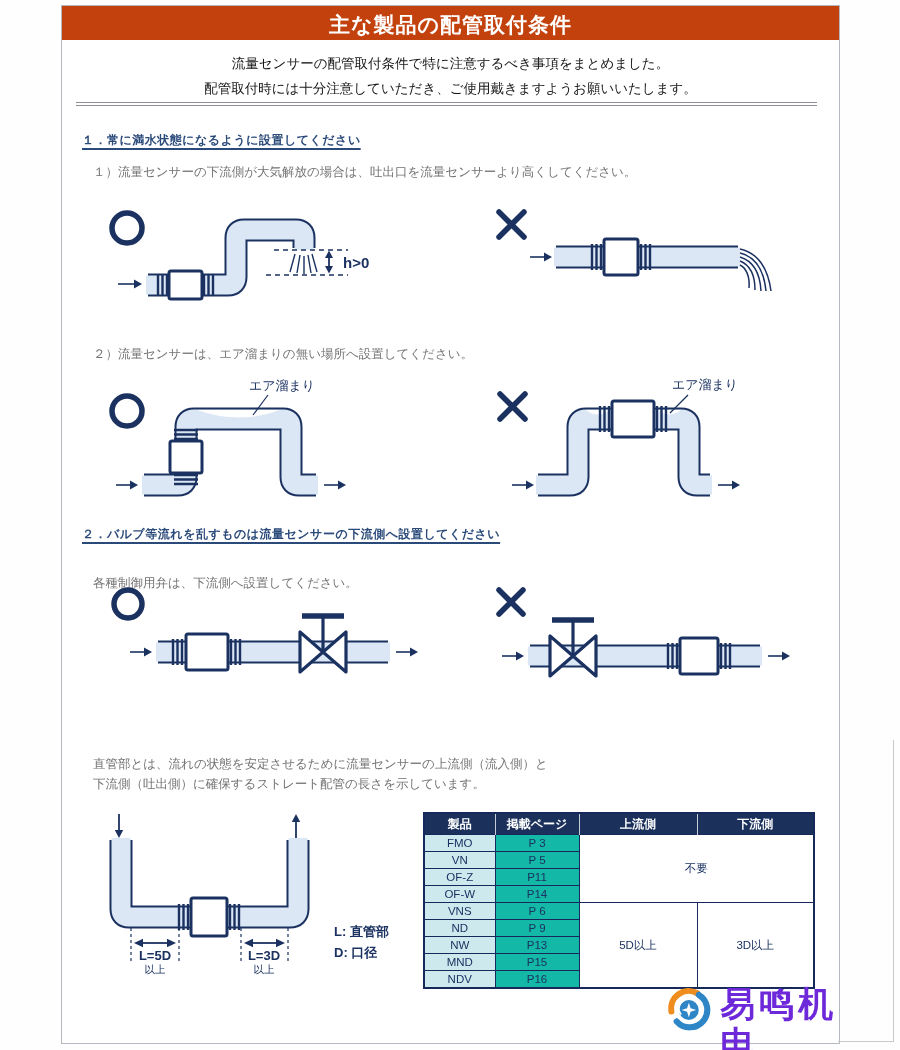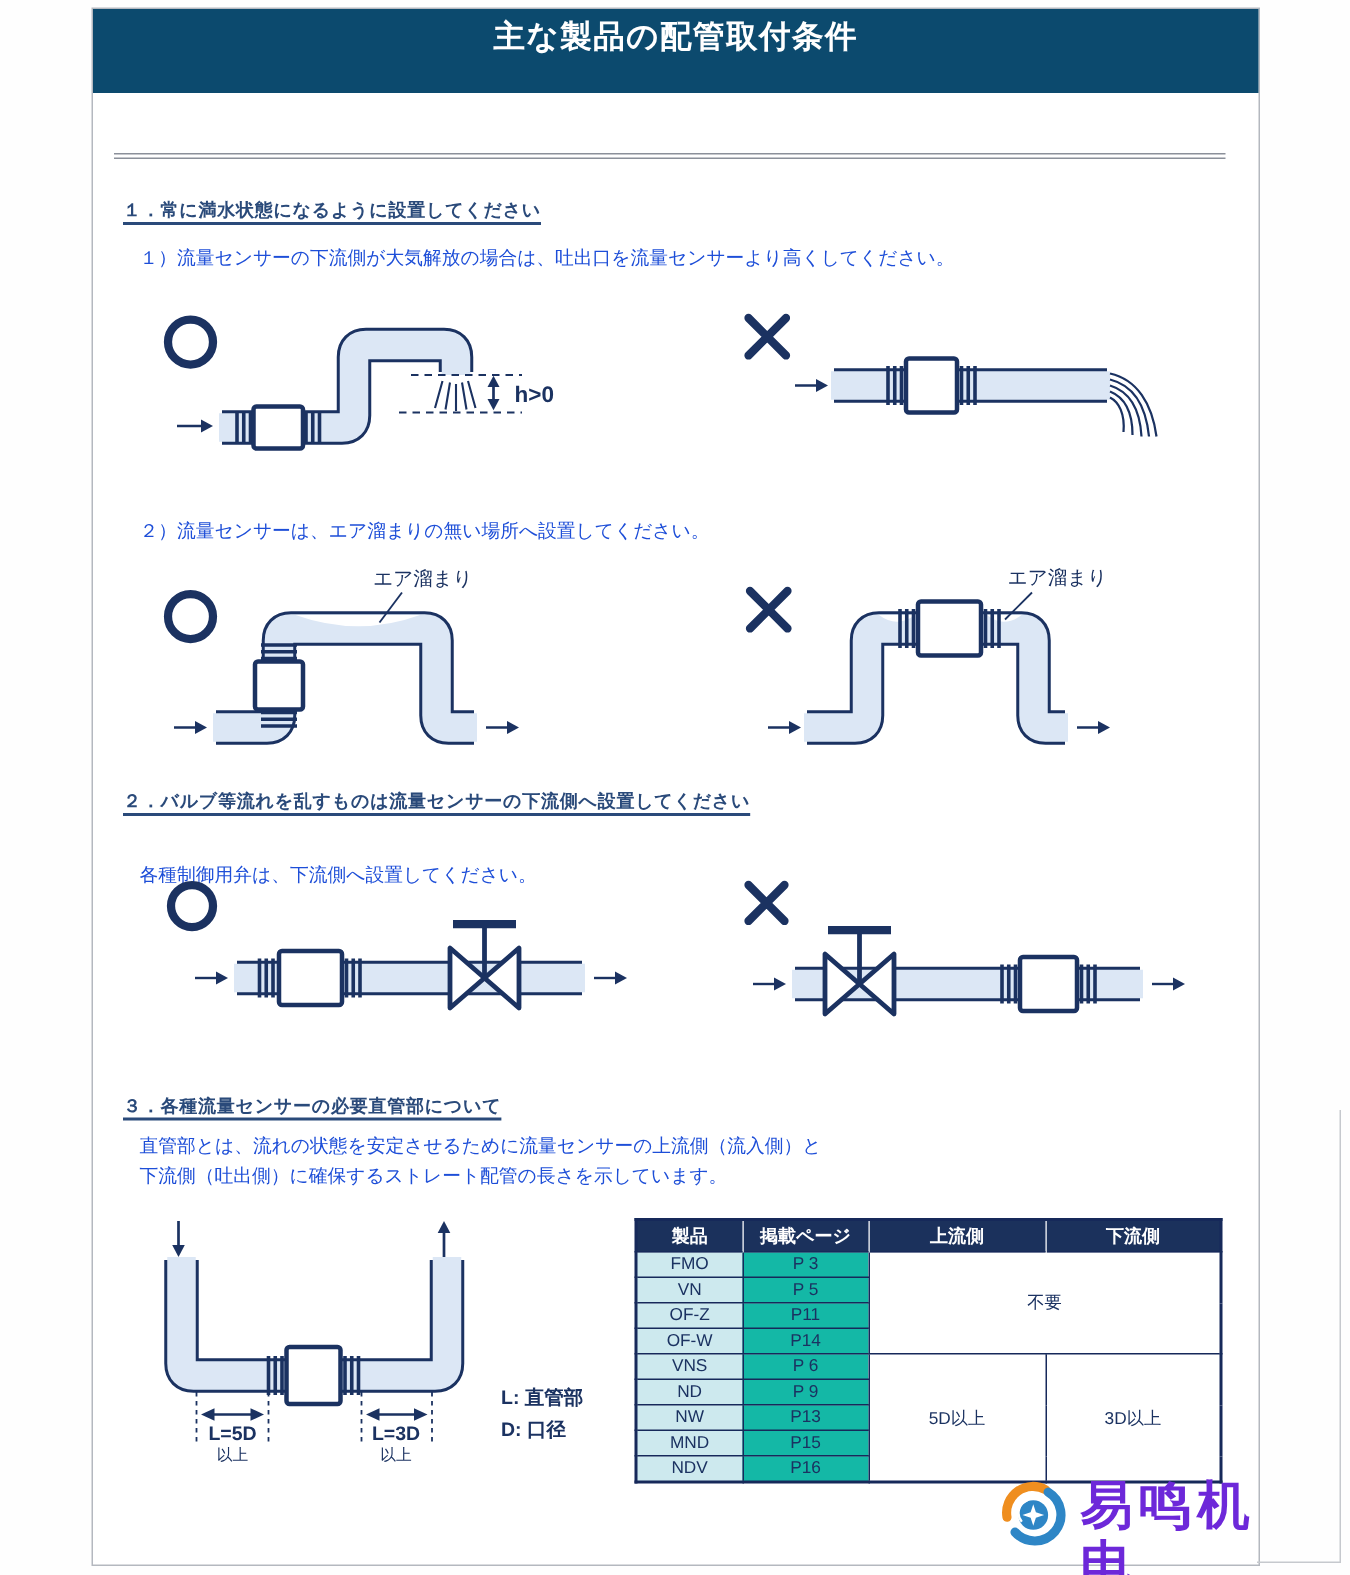--- a/index.html
+++ b/index.html
@@ -5,34 +5,34 @@
   html,body{margin:0;padding:0;}
   body{
     width:900px;height:1050px;position:relative;background:#fefefe;
     font-family:"Liberation Sans","DejaVu Sans",sans-serif;color:#262626;
   }
   .page{
     position:absolute;left:61px;top:5px;width:777px;height:1037px;
     background:#ffffff;border:1px solid #b4b8bf;overflow:visible;
   }
   .titlebar{
-    position:absolute;left:0;top:0;right:0;height:56px;background:#0c4a6e;
+    position:absolute;left:0;top:0;right:0;height:34px;background:#c2410c;
   }
   .titlebar .t{
     color:#fff;font-size:21px;font-weight:bold;text-align:center;line-height:38px;
     letter-spacing:1px;
   }
   .intro{position:absolute;top:46px;left:0;right:0;text-align:center;font-size:13.5px;line-height:1.85;color:#161616;}
   .sep{position:absolute;top:96px;left:14px;width:741px;height:0;border-top:4px double #8b909a;}
   .sec-h{
     position:absolute;left:20px;font-size:12px;font-weight:bold;color:#2a4a7a;
     text-decoration:underline;text-underline-offset:4px;text-decoration-thickness:1.5px;
     letter-spacing:.5px;
   }
-  .note{position:absolute;left:31px;font-size:12.5px;color:#1d4ed8;}
+  .note{position:absolute;left:31px;font-size:12.5px;color:#737373;}
   .diag{position:absolute;}
   svg text{font-family:"Liberation Sans","DejaVu Sans",sans-serif;}
   .legend{position:absolute;left:272px;top:915px;font-size:13px;line-height:21px;color:#1b3261;font-weight:600;}
   .tbl-wrap{position:absolute;left:361px;top:806px;}
   table.spec{border-collapse:collapse;width:390px;table-layout:fixed;text-align:center;border:2px solid #16295a;}
   table.spec th{
     background:#1b315c;color:#fff;height:20px;font-size:12px;font-weight:600;
     border-left:1px solid rgba(255,255,255,.75);padding:0;
   }
   table.spec th:first-child{border-left:none;}
@@ -48,20 +48,24 @@
 </style>
 </head>
 <body>
 
 <div class="page">
 
   <div class="titlebar">
     <div class="t">主な製品の配管取付条件</div>
   </div>
 
+  <div class="intro">
+    <div>流量センサーの配管取付条件で特に注意するべき事項をまとめました。</div>
+    <div>配管取付時には十分注意していただき、ご使用戴きますようお願いいたします。</div>
+  </div>
 
   <div class="sep"></div>
 
   <div class="sec-h" style="top:126px;">１．常に満水状態になるように設置してください</div>
   <div class="note" style="top:158px;">１）流量センサーの下流側が大気解放の場合は、吐出口を流量センサーより高くしてください。</div>
 
   <svg class="diag" style="top:185px;left:34px;" width="405" height="140" viewBox="0 0 405 140">
     <circle cx="31" cy="37" r="15" fill="none" stroke="#1b3261" stroke-width="5.5"></circle>
     <g>
       <path d="M22,93 H38" stroke="#1b3261" stroke-width="1.6"></path>
@@ -216,21 +220,20 @@
     <g stroke="#1b3261">
       <path d="M176,65 V91 M180.5,65 V91 M185,65 V91 M229,65 V91 M233.5,65 V91 M238,65 V91" stroke-width="2.4"></path>
       <rect x="188" y="60" width="38" height="36" fill="#fff" stroke-width="3" rx="2"></rect>
     </g>
     <g>
       <path d="M276,78 H290" stroke="#1b3261" stroke-width="1.6"></path>
       <path d="M290,73.6 L298,78 L290,82.4 Z" fill="#1b3261"></path>
     </g>
   </svg>
 
-  <div class="sec-h" style="top:723px;">３．各種流量センサーの必要直管部について</div>
   <div class="note" style="top:770px;">下流側（吐出側）に確保するストレート配管の長さを示しています。</div>
   <div class="note" style="top:750px;">直管部とは、流れの状態を安定させるために流量センサーの上流側（流入側）と</div>
 
   <svg class="diag" style="top:802px;left:25px;" width="250" height="170" viewBox="0 0 250 170">
     <g>
       <path d="M32,6 V22" stroke="#1b3261" stroke-width="1.8"></path>
       <path d="M27.8,22 L32,30 L36.2,22 Z" fill="#1b3261"></path>
     </g>
     <g>
       <path d="M209,14 V30" stroke="#1b3261" stroke-width="1.8"></path>

